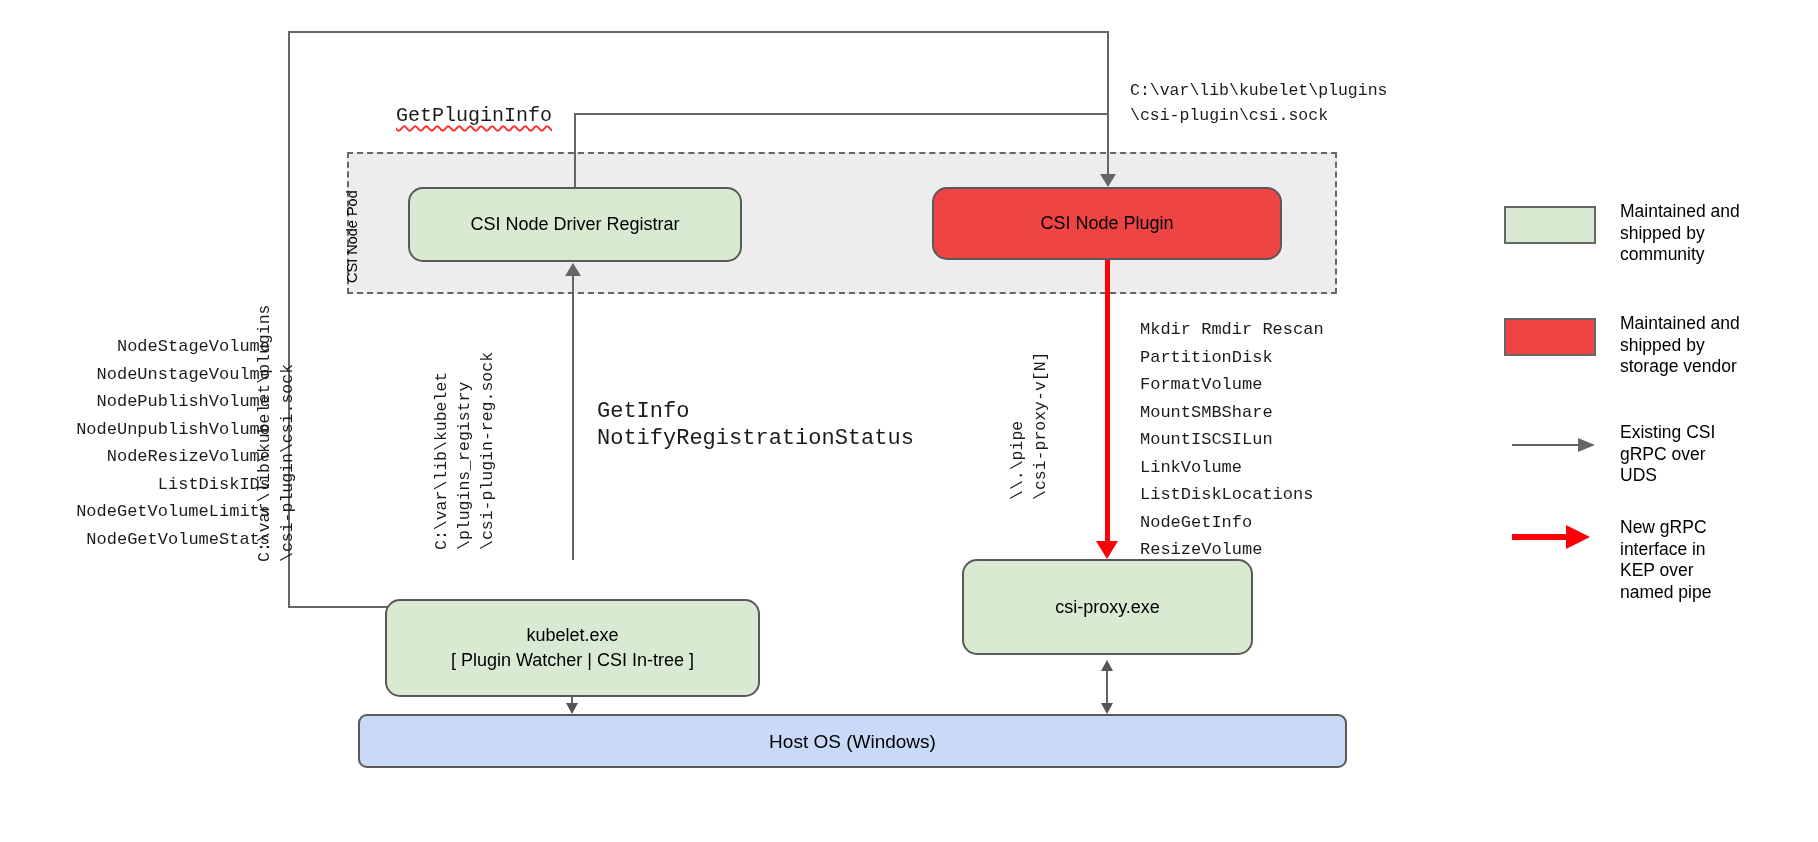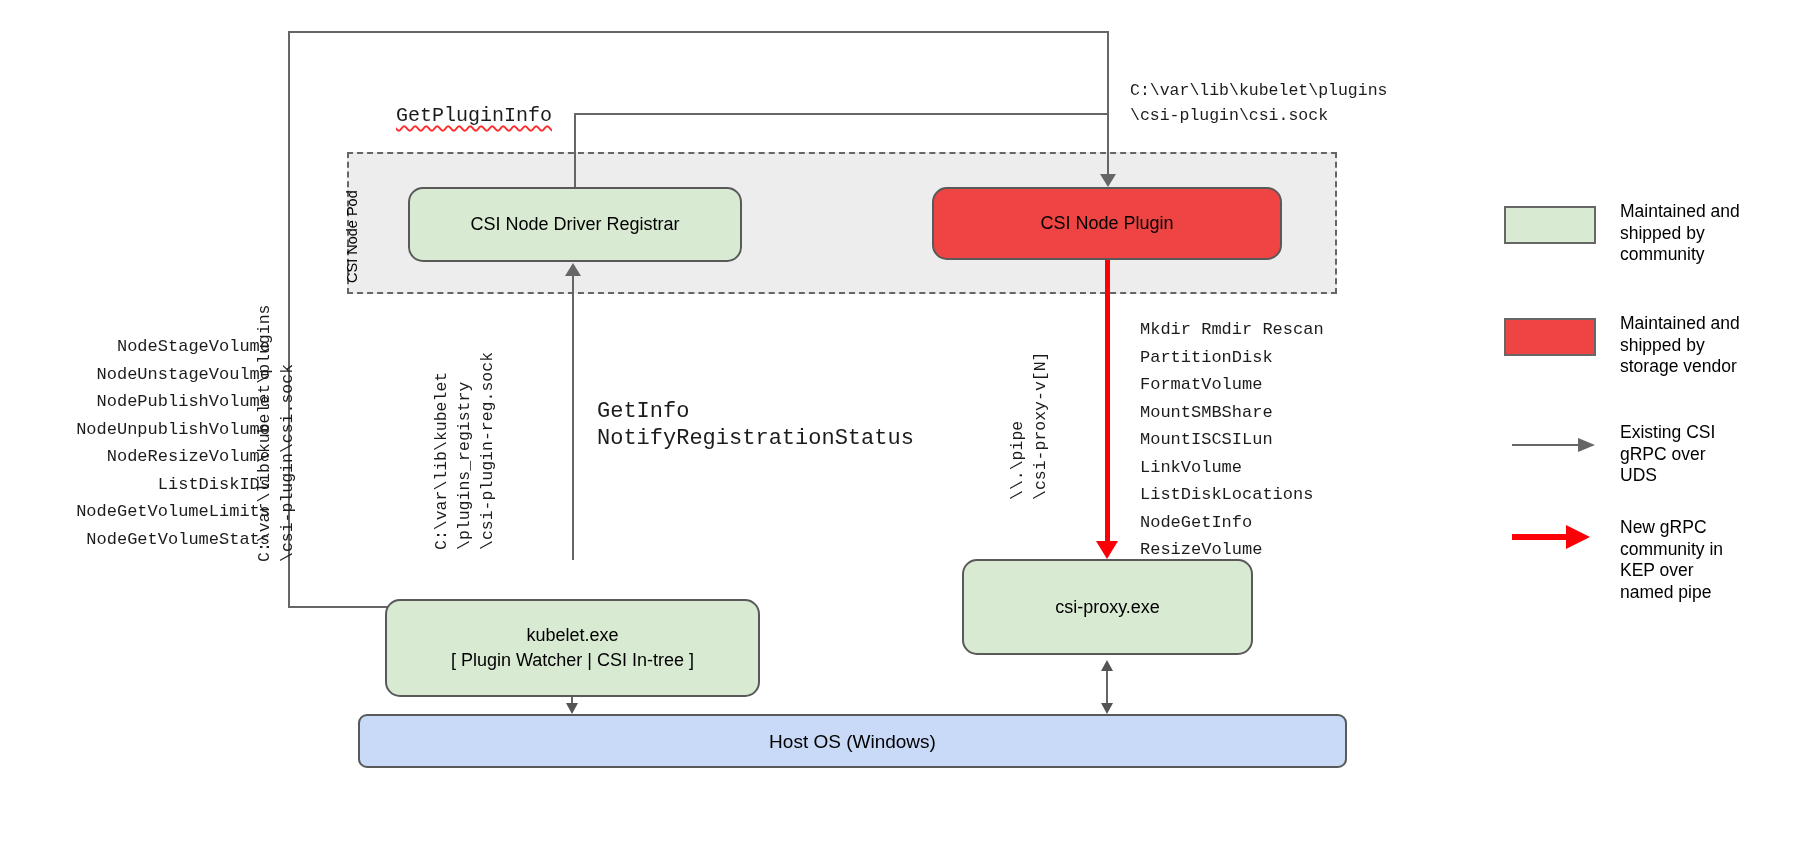--- a/index.html
+++ b/index.html
@@ -150,17 +150,17 @@
 
   <div class="gline" style="left:1512px;top:444px;width:68px;height:2px;z-index:3;"></div>
   <div class="head head-right-gray" style="left:1578px;top:438px;"></div>
   <div class="legend-label" style="left:1620px;top:422px;">Existing CSI
 gRPC over
 UDS</div>
 
   <div class="redline" style="left:1512px;top:534px;width:60px;height:6px;z-index:3;"></div>
   <div class="head head-right-red" style="left:1566px;top:525px;"></div>
   <div class="legend-label" style="left:1620px;top:517px;">New gRPC
-community in
+interface in
 KEP over
 named pipe</div>
 
 </div>
 
 </body></html>

